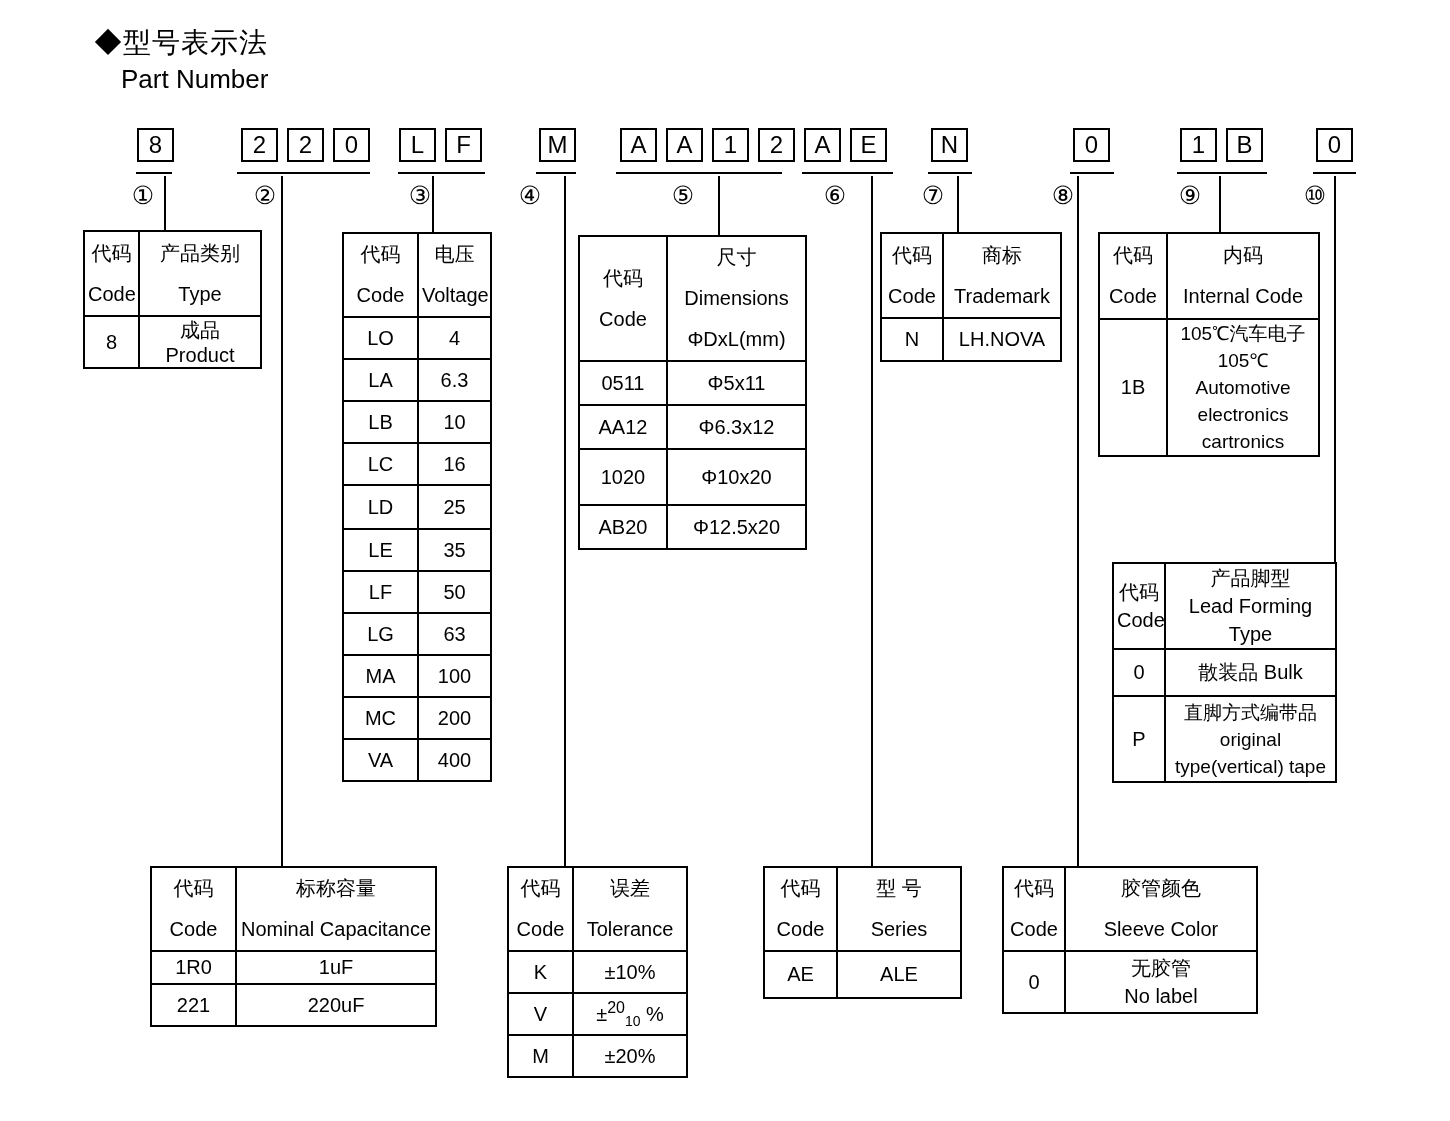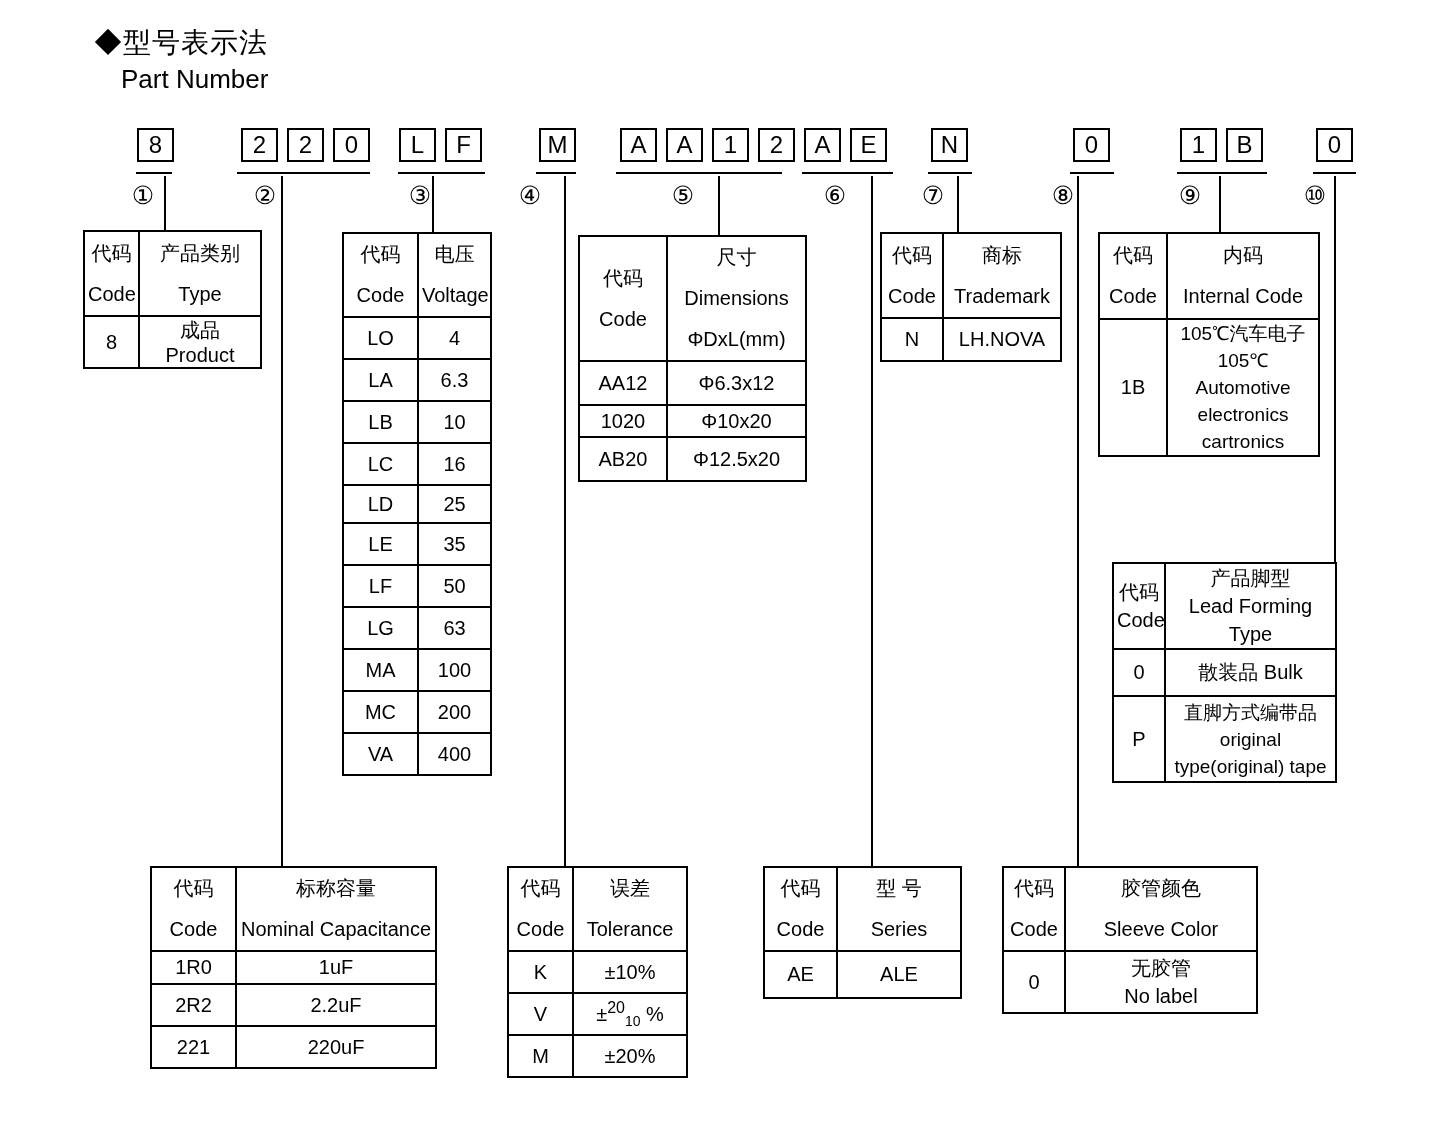--- a/index.html
+++ b/index.html
@@ -155,21 +155,21 @@
           <td>6.3</td>
         </tr>
     <tr style="height:42px">
           <td>LB</td>
           <td>10</td>
         </tr>
     <tr style="height:42px">
           <td>LC</td>
           <td>16</td>
         </tr>
-    <tr style="height:38px">
+    <tr style="height:44px">
           <td>LD</td>
           <td>25</td>
         </tr>
     <tr style="height:42px">
           <td>LE</td>
           <td>35</td>
         </tr>
     <tr style="height:42px">
           <td>LF</td>
           <td>50</td>
@@ -204,24 +204,28 @@
         <div>代码</div>
         <div>Code</div>
       </td>
       <td>
         <div>尺寸</div>
         <div>Dimensions</div>
         <div>ΦDxL(mm)</div>
       </td>
     </tr>
     <tr style="height:44px">
+          <td>0511</td>
+          <td>Φ5x11</td>
+        </tr>
+    <tr style="height:44px">
           <td>AA12</td>
           <td>Φ6.3x12</td>
         </tr>
-    <tr style="height:32px">
+    <tr style="height:56px">
           <td>1020</td>
           <td>Φ10x20</td>
         </tr>
     <tr style="height:44px">
           <td>AB20</td>
           <td>Φ12.5x20</td>
         </tr>
   </tbody>
     </table>
 
@@ -296,21 +300,21 @@
     </tr>
     <tr style="height:47px">
       <td>0</td>
       <td>散装品 Bulk</td>
     </tr>
     <tr class="lh27" style="height:86px">
       <td style="font-size:20px">P</td>
       <td>
         <div>直脚方式编带品</div>
         <div>original</div>
-        <div>type(original) tape</div>
+        <div>type(vertical) tape</div>
       </td>
     </tr>
   </tbody>
     </table>
 
   <table class="t" style="left:150px;top:866px;width:287px">
     <colgroup>
         <col style="width:85px">
         <col>
       </colgroup>
@@ -323,24 +327,20 @@
       <td>
         <div>标称容量</div>
         <div>Nominal Capacitance</div>
       </td>
     </tr>
     <tr style="height:33px">
           <td>1R0</td>
           <td>1uF</td>
         </tr>
     <tr style="height:42px">
-          <td>2R2</td>
-          <td>2.2uF</td>
-        </tr>
-    <tr style="height:42px">
           <td>221</td>
           <td>220uF</td>
         </tr>
   </tbody>
     </table>
 
   <table class="t" style="left:507px;top:866px;width:181px">
     <colgroup>
         <col style="width:65px">
         <col>

